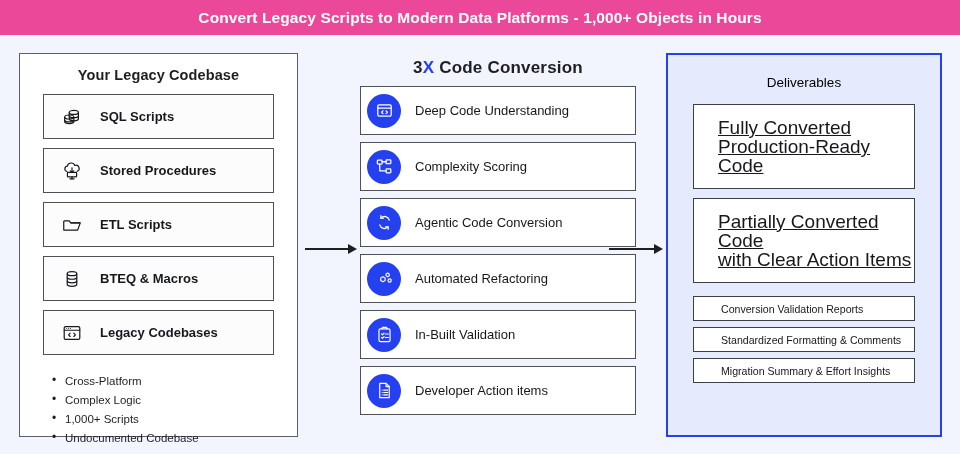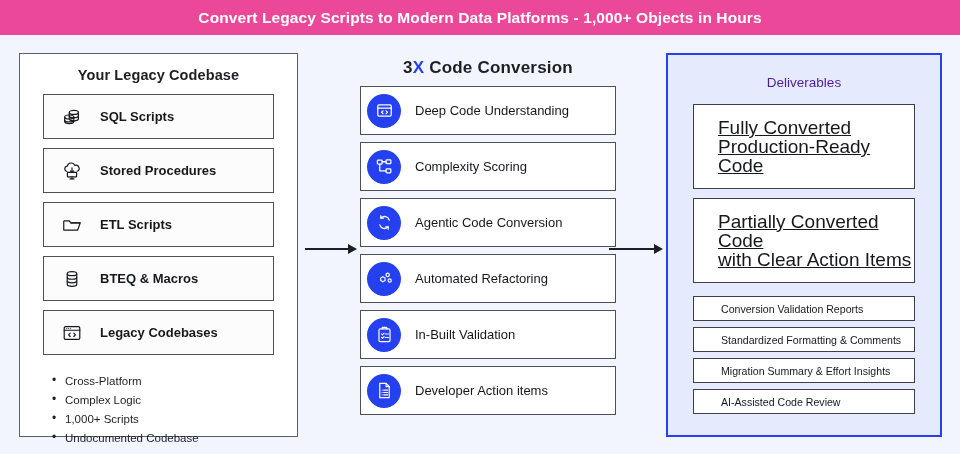--- a/index.html
+++ b/index.html
@@ -21,40 +21,40 @@
     color: #ffffff; font-size: 15.5px; font-weight: bold;
     letter-spacing: .1px; white-space: nowrap;
   }
 
   
   .col-left {
     position: absolute; left: 19px; top: 53px; width: 279px; height: 384px;
     background: #ffffff; border: 1.4px solid #5b5f66;
   }
   .col-mid {
-    position: absolute; left: 360px; top: 53px; width: 256px; height: 384px;
+    position: absolute; left: 360px; top: 53px; width: 276px; height: 384px;
   }
   .col-right {
     position: absolute; left: 666px; top: 53px; width: 276px; height: 384px;
     background: #e5eafc; border: 2.2px solid #2540ee;
   }
 
   
   .col-title {
     text-align: center; font-size: 14.5px; font-weight: bold; color: #1d1f23;
     padding-top: 13px; letter-spacing: .1px;
   }
   .col-title-mid {
     text-align: center; font-size: 17px; font-weight: bold; color: #1d1f23;
     padding-top: 5px; letter-spacing: .2px;
   }
   .col-title-mid .x3 { color: #1d1f23; }
   .col-title-mid .x3 .blue { color: #2540ee; }
   .col-title-right {
-    text-align: center; font-size: 13.5px; font-weight: normal; color: #4c1d95;
+    text-align: center; font-size: 13.5px; font-weight: normal; color: #000000;
     padding-top: 20px;
   }
 
   
   .left-cards { padding: 11px 23px 0 23px; font-weight: bold; }
   .lcard {
     height: 45px; border: 1.2px solid #4d5156; background: #fcfcfd;
     display: flex; align-items: center; margin-bottom: 9px;
   }
   .lcard .ic { width: 56px; display: flex; justify-content: center; align-items: center; }
@@ -314,19 +314,16 @@
     <div class="rsmall-wrap">
       <div class="rsmall">
         <span class="l">Conversion Validation Reports</span>
       </div>
       <div class="rsmall">
         <span class="l">Standardized Formatting &amp; Comments</span>
       </div>
       <div class="rsmall">
         <span class="l">Migration Summary &amp; Effort Insights</span>
       </div>
-      <div class="rsmall">
-        <span class="l">AI-Assisted Code Review</span>
-      </div>
     </div>
   </div>
 
 </div>
 
 </body></html>

